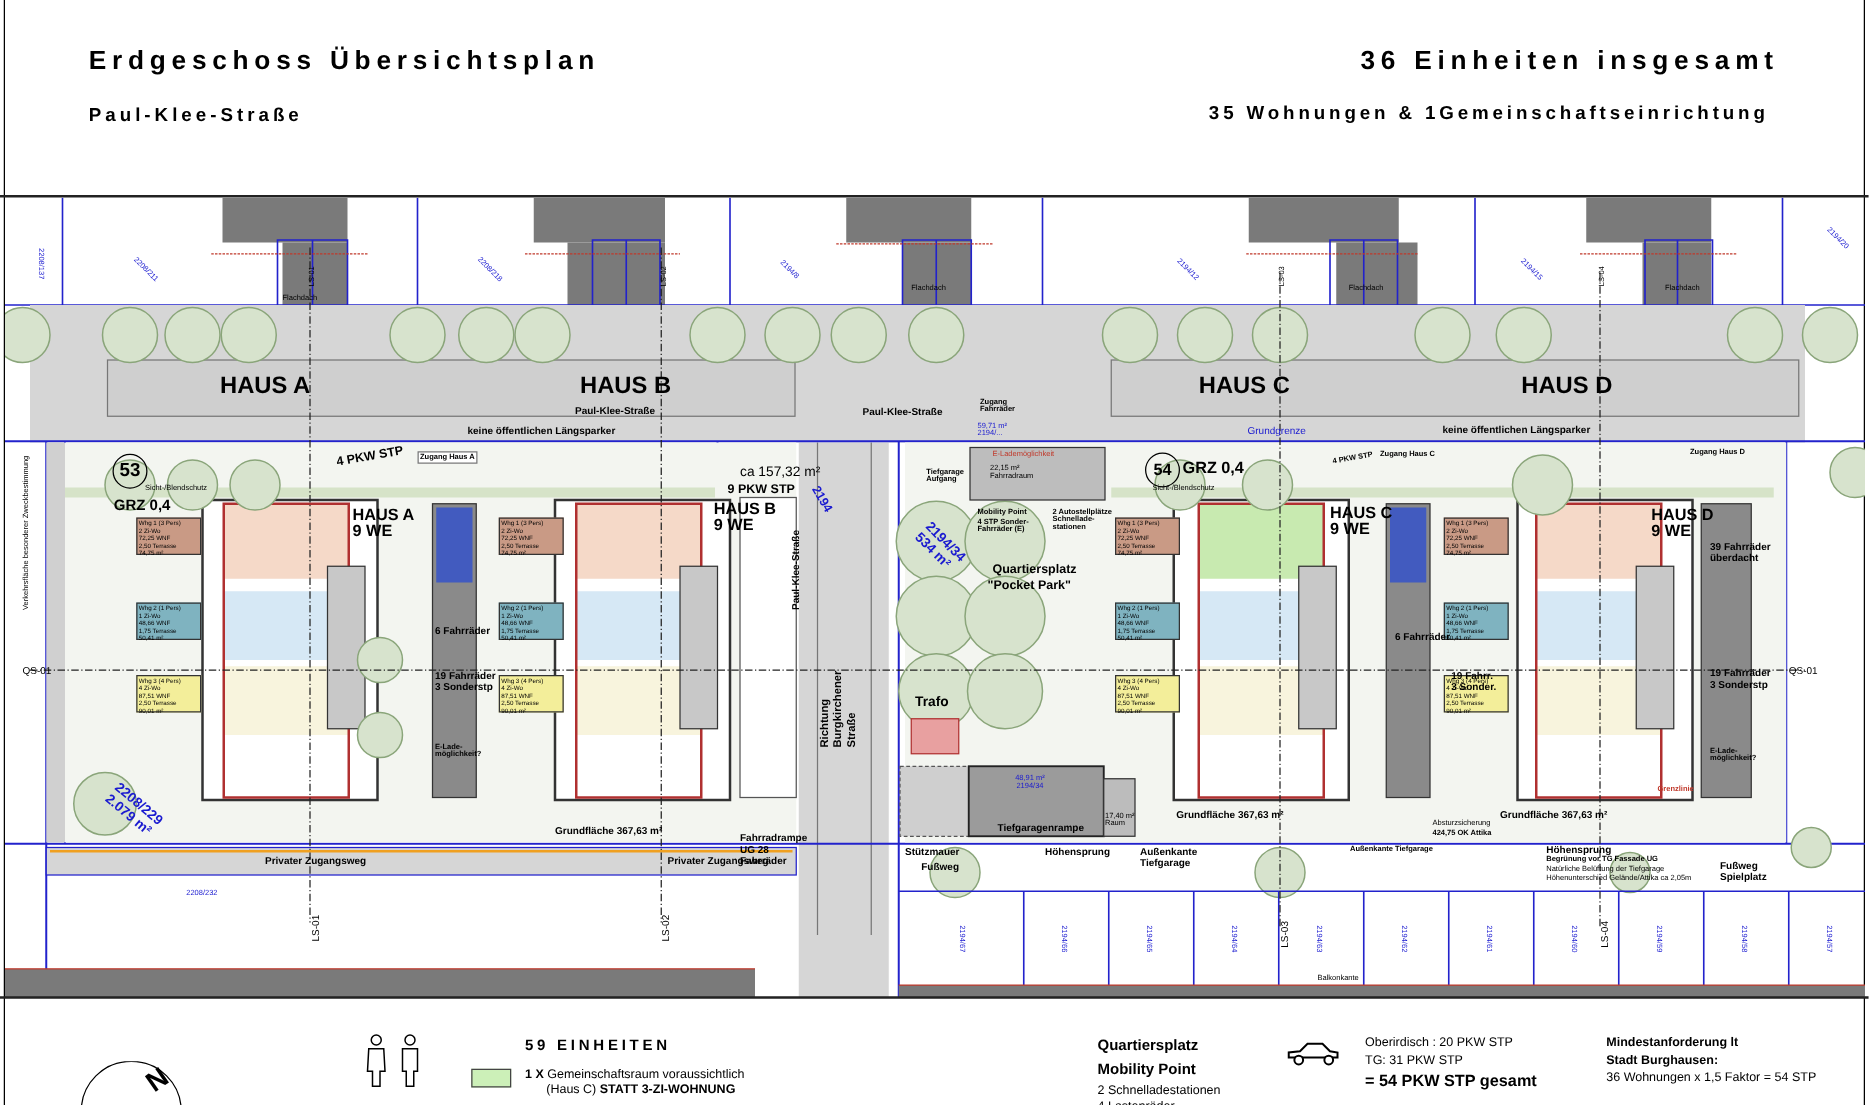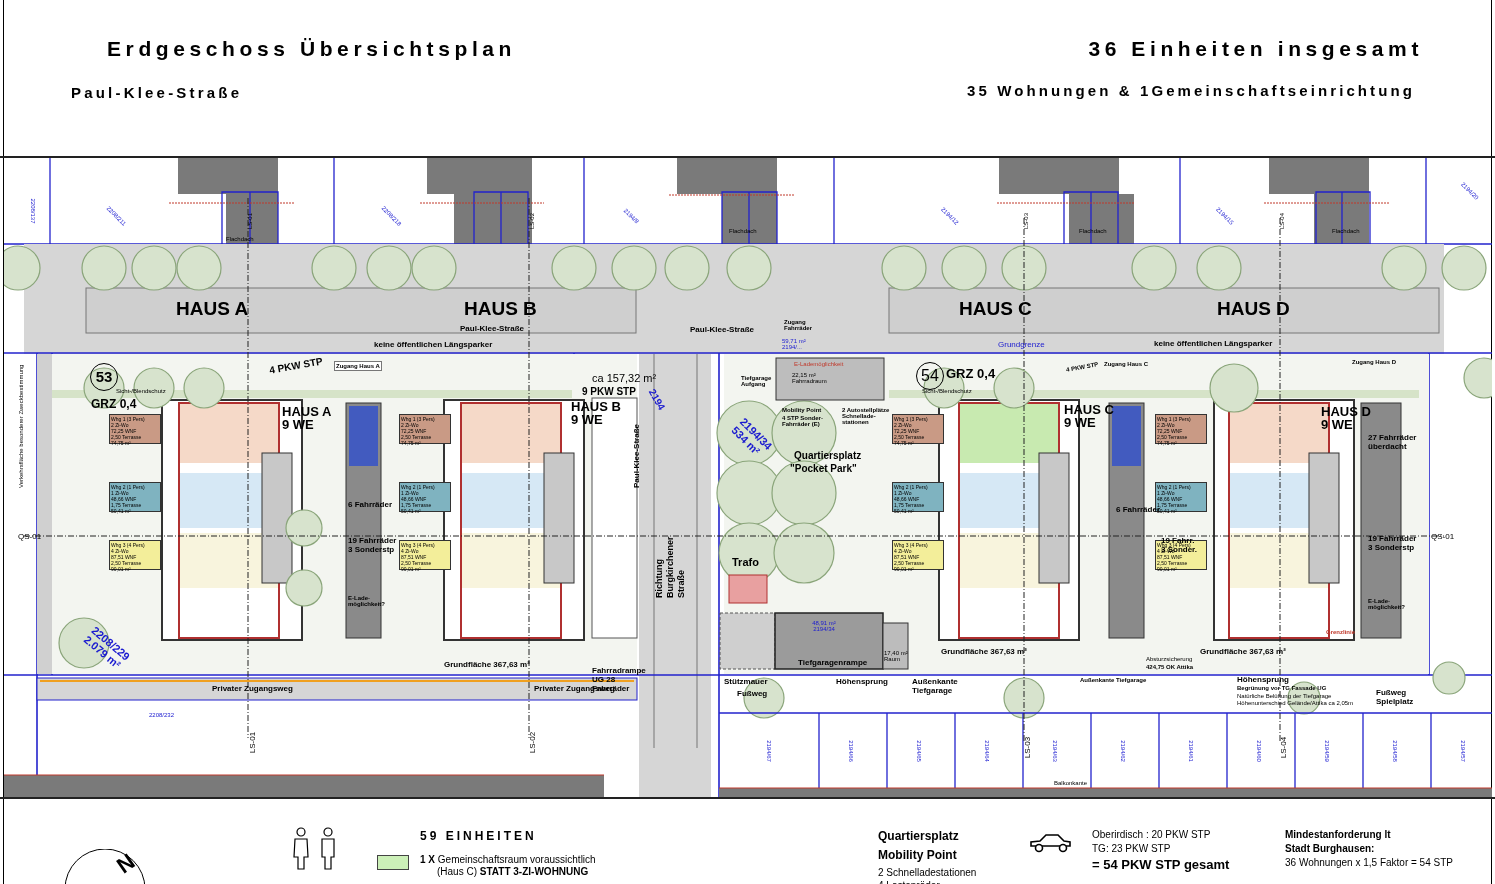--- a/index.html
+++ b/index.html
@@ -1,19 +1,19 @@
 <!DOCTYPE html>
 <html><head>
 <meta charset="utf-8">
 <style>
   html,body{margin:0;padding:0;background:#fff;}
   body{width:1495px;height:884px;position:relative;overflow:hidden;font-family:"Liberation Sans",sans-serif;color:#000;}
   .frame{position:absolute;left:3px;top:0;width:1489px;height:884px;border-left:1.5px solid #000;border-right:1.5px solid #000;box-sizing:border-box;}
   .hdr{position:absolute;left:0;top:0;width:1495px;height:158px;border-bottom:2.5px solid #222;box-sizing:border-box;}
-  .title{position:absolute;left:71px;top:37px;font-size:21px;font-weight:bold;letter-spacing:4.6px;margin-left:36px;}
+  .title{position:absolute;left:71px;top:37px;font-size:21px;font-weight:bold;letter-spacing:4.6px;}
   .subtitle{position:absolute;left:71px;top:84px;font-size:15px;font-weight:bold;letter-spacing:3.2px;}
   .rtitle{position:absolute;right:72px;top:37px;font-size:21px;font-weight:bold;letter-spacing:4.6px;text-align:right;}
   .rsub1{position:absolute;right:80px;top:82px;font-size:15px;font-weight:bold;letter-spacing:3.1px;text-align:right;}
   .rsub2{position:absolute;right:72px;top:105px;font-size:15px;font-weight:bold;letter-spacing:3.1px;text-align:right;}
   .plan{position:absolute;left:4px;top:158px;width:1488px;height:640px;overflow:hidden;}
   .plan svg{position:absolute;left:0;top:0;}
   .footer{position:absolute;left:0;top:797px;width:1495px;height:87px;border-top:2.5px solid #222;box-sizing:border-box;}
   .lbl{position:absolute;white-space:nowrap;}
   .haus{font-size:19px;font-weight:bold;}
   .we{font-size:13px;font-weight:bold;line-height:13px;}
@@ -251,21 +251,21 @@
 
   <div class="lbl we" style="left:278px;top:247px;"><span>HAUS A</span><br><span>9 WE</span></div>
   <div class="lbl we" style="left:567px;top:242px;"><span>HAUS B</span><br><span>9 WE</span></div>
   <div class="lbl we" style="left:1060px;top:245px;"><span>HAUS C</span><br><span>9 WE</span></div>
   <div class="lbl we" style="left:1317px;top:247px;"><span>HAUS D</span><br><span>9 WE</span></div>
 
   <div class="lbl" style="left:588px;top:214px;font-size:11px;">ca 157,32 m²</div>
   <div class="lbl bold" style="left:578px;top:228px;font-size:10px;">9 PKW STP</div>
   <div class="lbl blue bold" style="left:642px;top:236px;font-size:10px;transform:rotate(60deg);">2194</div>
 
-  <div class="lbl" style="left:912px;top:204px;width:26px;height:26px;border:1.5px solid #000;border-radius:50%;text-align:center;line-height:26px;font-weight:normal;font-size:16px;">54</div>
+  <div class="lbl" style="left:912px;top:204px;width:26px;height:26px;border:1.5px solid #000;border-radius:50%;text-align:center;line-height:26px;font-weight:bold;font-size:13px;">54</div>
   <div class="lbl bold" style="left:942px;top:208px;font-size:13px;">GRZ 0,4</div>
   <div class="lbl tiny bold" style="left:1062px;top:206px;transform:rotate(-10deg);">4 PKW STP</div>
   <div class="lbl tiny" style="left:918px;top:230px;">Sicht-/Blendschutz</div>
   <div class="lbl tiny bold" style="left:1100px;top:203px;">Zugang Haus C</div>
   <div class="lbl tiny bold" style="left:1348px;top:201px;">Zugang Haus D</div>
 
   <div class="lbl tiny bold" style="left:737px;top:217px;width:40px;white-space:normal;">Tiefgarage Aufgang</div>
   <div class="lbl tiny red" style="left:790px;top:203px;">E-Lademöglichkeit</div>
   <div class="lbl tiny" style="left:788px;top:214px;width:48px;white-space:normal;">22,15 m² Fahrradraum</div>
   <div class="lbl tiny blue" style="left:778px;top:180px;width:40px;white-space:normal;">59,71 m² 2194/...</div>
@@ -367,21 +367,21 @@
       <div>87,51 WNF</div>
       <div>2,50 Terrasse</div>
       <div>90,01 m²</div>
   </div>
 
   <div class="lbl small bold" style="left:344px;top:342px;">6 Fahrräder</div>
   <div class="lbl small bold" style="left:344px;top:378px;width:50px;white-space:normal;">19 Fahrräder 3 Sonderstp</div>
   <div class="lbl tiny bold" style="left:344px;top:437px;width:35px;white-space:normal;">E-Lade-möglichkeit?</div>
   <div class="lbl small bold" style="left:1112px;top:347px;">6 Fahrräder</div>
   <div class="lbl small bold" style="left:1112px;top:378px;width:40px;white-space:normal;margin-left:45px;">19 Fahrr. 3 Sonder.</div>
-  <div class="lbl small bold" style="left:1364px;top:275px;width:50px;white-space:normal;">27 Fahrräder überdacht</div>
+  <div class="lbl small bold" style="left:1364px;top:275px;width:50px;white-space:normal;">39 Fahrräder überdacht</div>
   <div class="lbl small bold" style="left:1364px;top:376px;width:55px;white-space:normal;">19 Fahrräder 3 Sonderstp</div>
   <div class="lbl tiny bold" style="left:1364px;top:440px;width:35px;white-space:normal;">E-Lade-möglichkeit?</div>
 
   <div class="lbl small bold" style="left:440px;top:502px;">Grundfläche 367,63 m²</div>
   <div class="lbl small bold" style="left:937px;top:489px;">Grundfläche 367,63 m²</div>
   <div class="lbl small bold" style="left:1196px;top:489px;">Grundfläche 367,63 m²</div>
   <div class="lbl small bold" style="left:588px;top:480px;width:60px;white-space:normal;line-height:9px;margin-top:28px;">Fahrradrampe UG 28 Fahrräder</div>
 
   <div class="lbl small bold" style="left:208px;top:526px;">Privater Zugangsweg</div>
   <div class="lbl small bold" style="left:530px;top:526px;">Privater Zugangsweg</div>
@@ -463,19 +463,19 @@
   <div class="lbl bold" style="left:878px;top:49px;font-size:12px;">Mobility Point</div>
   <div class="lbl f-legend" style="left:878px;top:68px;">2 Schnelladestationen</div>
   <div class="lbl f-legend" style="left:878px;top:81px;">4 Lastenräder</div>
 
   <svg style="position:absolute;left:1028px;top:33px;" width="46" height="22">
     <path d="M3 14 L3 10 L12 9 L18 3 L30 3 L36 9 L42 10 L42 14 Z" fill="none" stroke="#000" stroke-width="1.6"></path>
     <circle cx="11" cy="16" r="3.5" fill="#fff" stroke="#000" stroke-width="1.6"></circle>
     <circle cx="35" cy="16" r="3.5" fill="#fff" stroke="#000" stroke-width="1.6"></circle>
   </svg>
   <div class="lbl f-legend" style="left:1092px;top:30px;">Oberirdisch : 20 PKW STP</div>
-  <div class="lbl f-legend" style="left:1092px;top:44px;">TG: 23 PKW STP</div>
+  <div class="lbl f-legend" style="left:1092px;top:44px;">TG: 31 PKW STP</div>
   <div class="lbl bold" style="left:1092px;top:58px;font-size:13px;">= 54 PKW STP gesamt</div>
 
   <div class="lbl f-legend bold" style="left:1285px;top:30px;">Mindestanforderung lt</div>
   <div class="lbl f-legend bold" style="left:1285px;top:44px;">Stadt Burghausen:</div>
   <div class="lbl f-legend" style="left:1285px;top:58px;">36 Wohnungen  x 1,5 Faktor = 54 STP</div>
 </div>
 
 </body></html>

